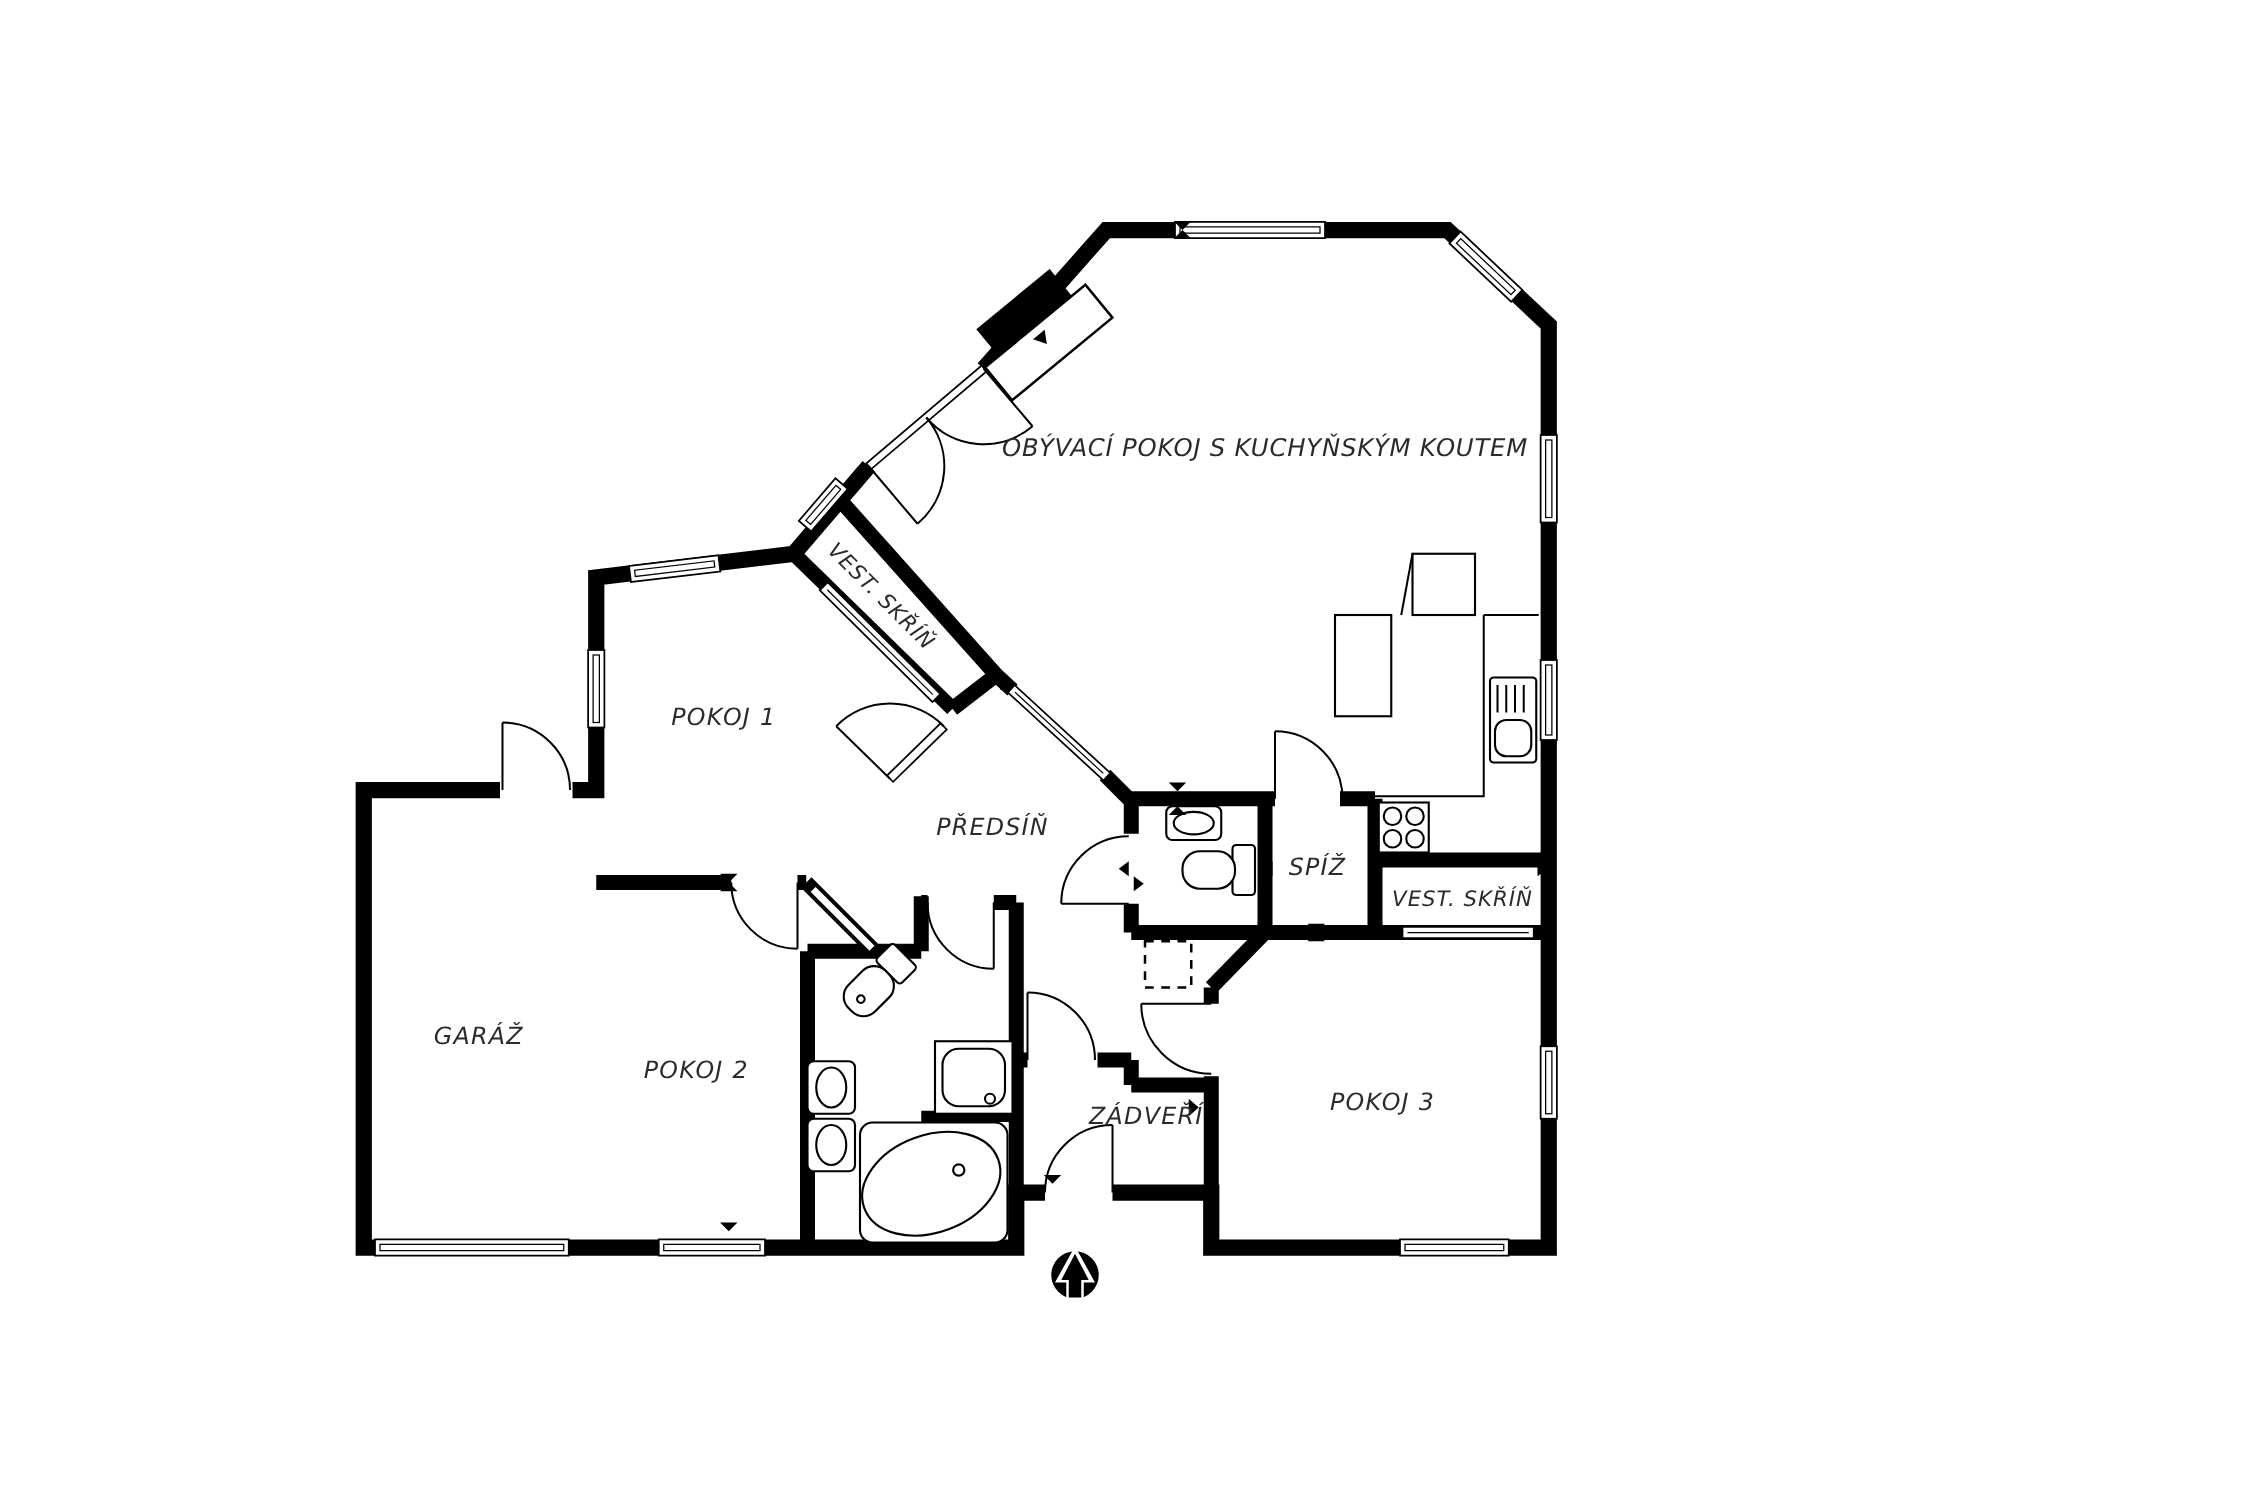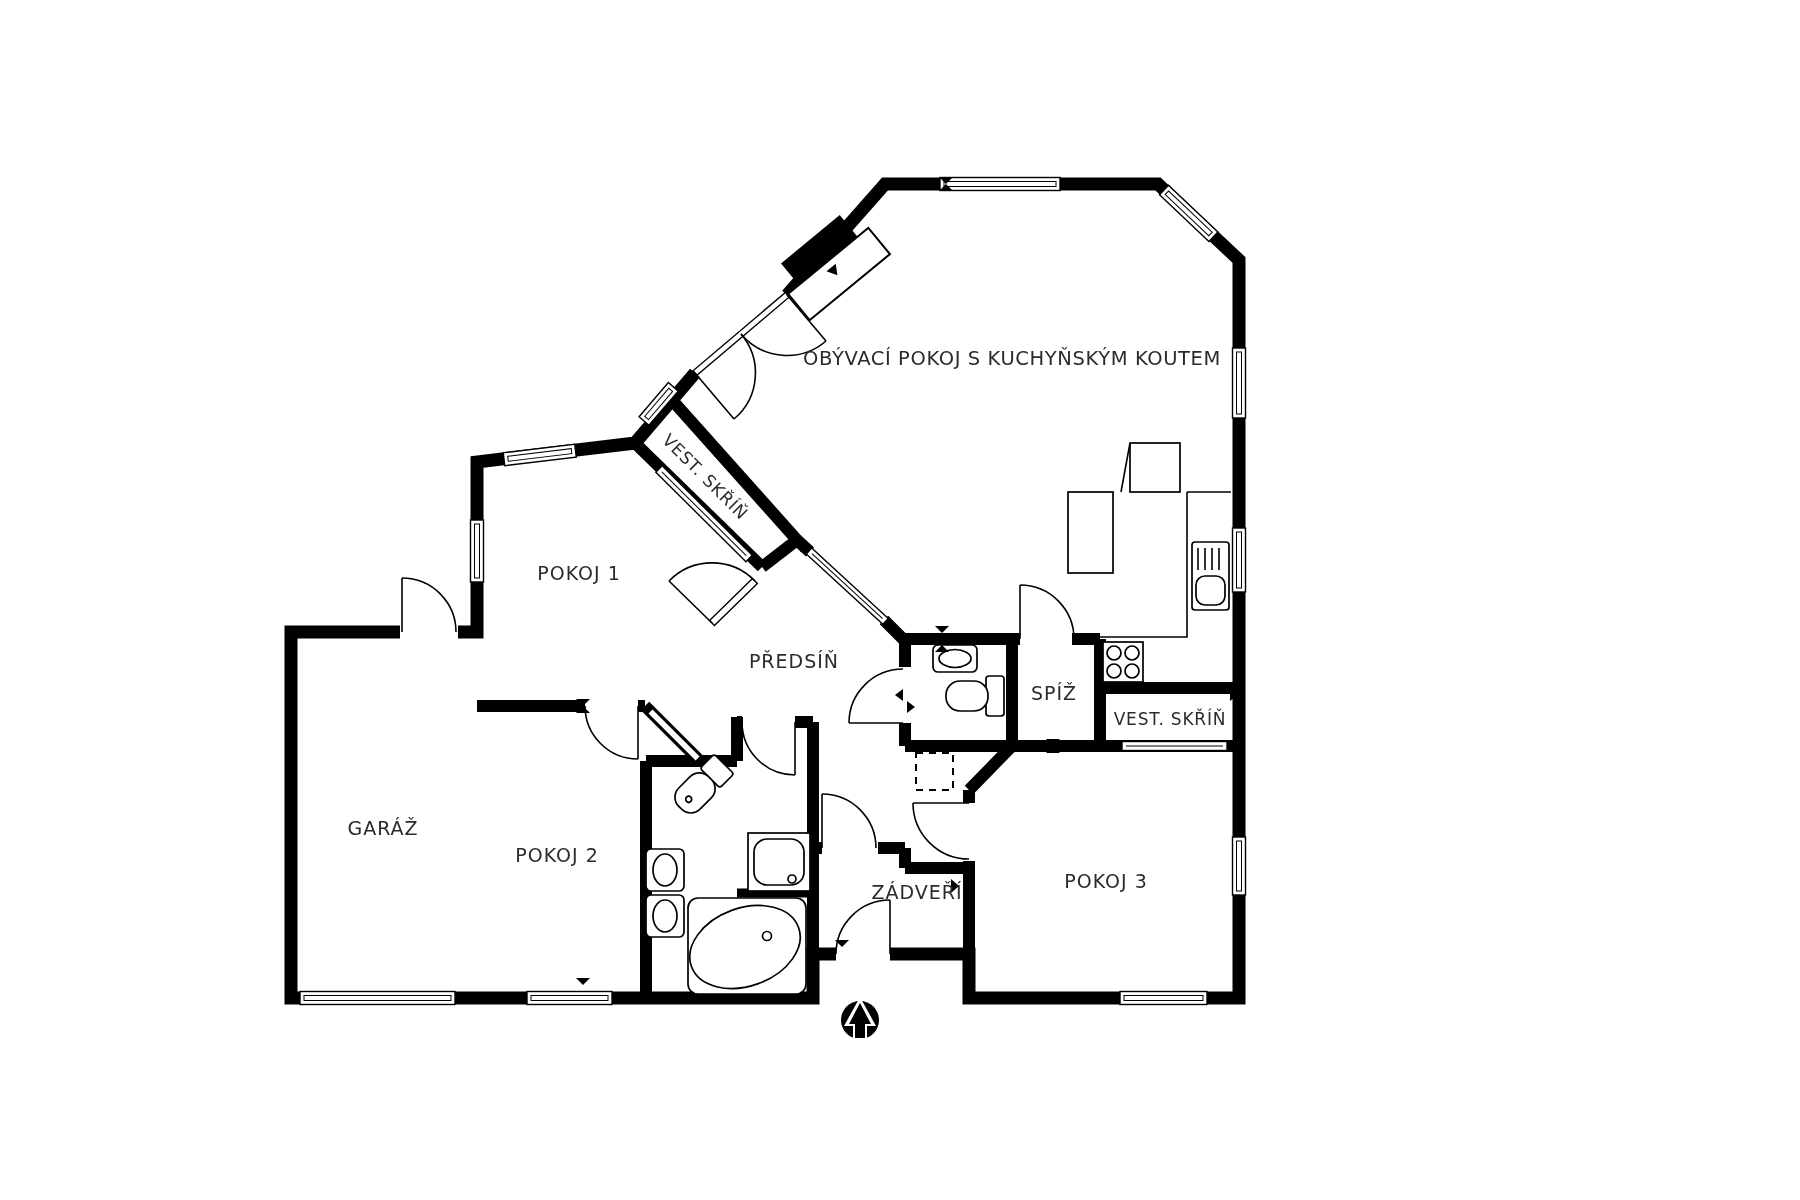--- a/index.html
+++ b/index.html
@@ -1,16 +1,16 @@
 <!DOCTYPE html>
 <html><head>
 <meta charset="utf-8">
 <style>
   html,body{margin:0;padding:0;background:#ffffff;}
-  .page{width:1800px;height:1200px;background:#f9a8d4;position:relative;overflow:hidden;}
+  .page{width:1800px;height:1200px;background:#f9a8d4;position:relative;overflow:hidden;font-style:italic;}
   svg{display:block;}
   text{font-family:"DejaVu Sans","Liberation Sans",sans-serif;fill:#2b2b2b;}
   .room-label{font-size:19px;letter-spacing:1px;}
   .room-label-big{font-size:19.5px;letter-spacing:0.6px;}
   .room-label-small{font-size:17px;letter-spacing:0.8px;}
   .wall{stroke:#000;fill:none;stroke-linecap:butt;}
   .thin{stroke:#000;fill:none;stroke-width:1.6;}
   .fix{stroke:#000;fill:#fff;stroke-width:1.7;}
   .winrect{fill:#fff;stroke:#000;stroke-width:1.4;}
   .wininner{fill:none;stroke:#000;stroke-width:1;}

